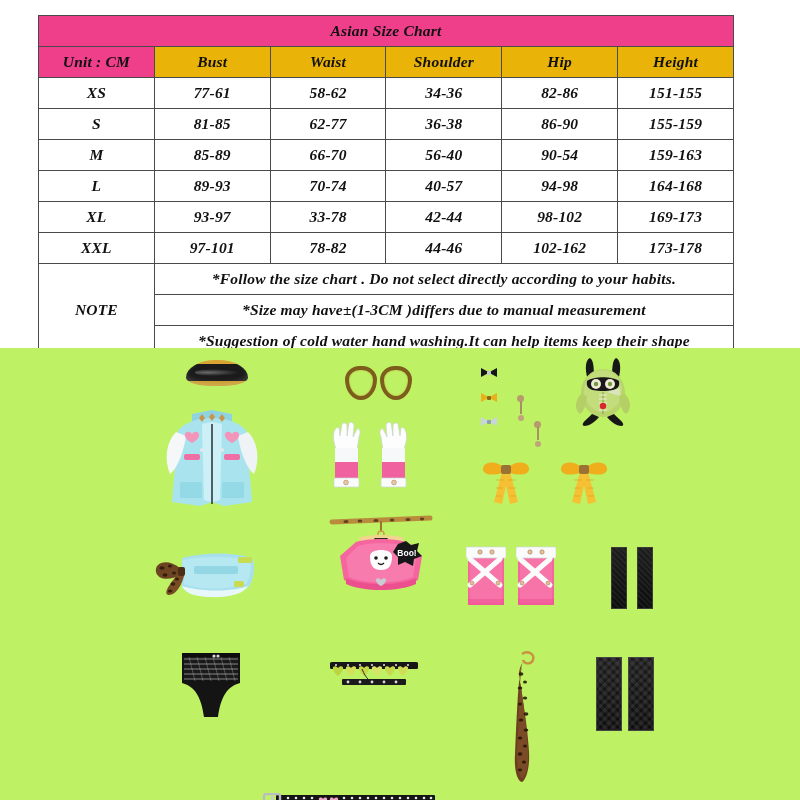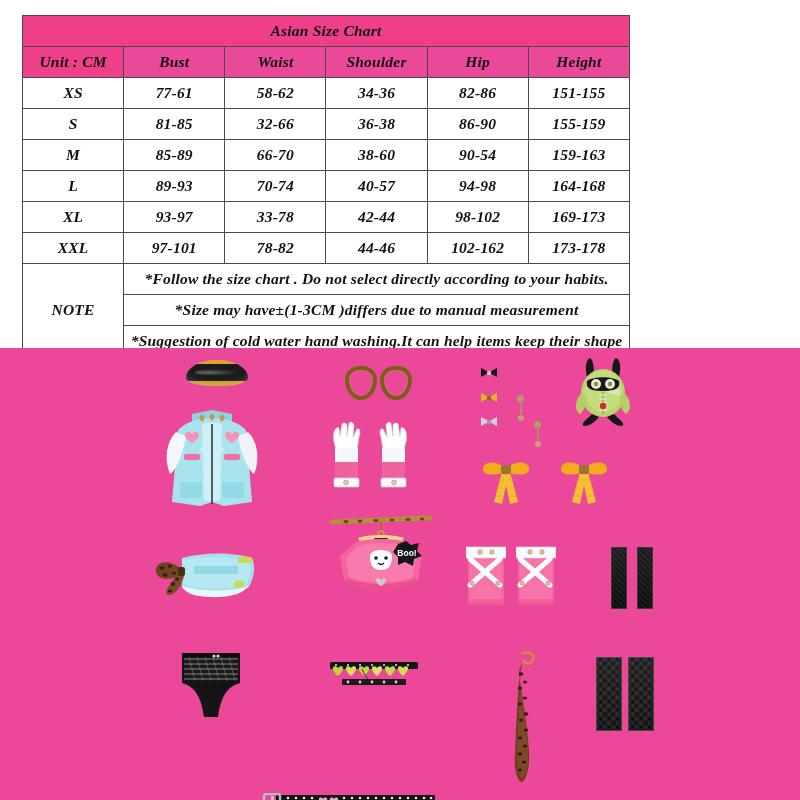--- a/index.html
+++ b/index.html
@@ -11,23 +11,23 @@
     width: 800px;
     height: 800px;
     font-family: "Liberation Serif", "DejaVu Serif", serif;
     overflow: hidden;
     position: relative;
   }
 
   
   .chart-wrap {
     position: absolute;
-    left: 22px;
+    left: 38px;
     top: 15px;
-    width: 608px;
+    width: 696px;
   }
   table.size-chart {
     width: 100%;
     border-collapse: collapse;
     table-layout: fixed;
   }
   table.size-chart td {
     border: 1px solid #4a4a4a;
     text-align: center;
     font-style: italic;
@@ -50,21 +50,21 @@
   td.unit-cell {
     background: #ef3f8b;
     color: #ffffff;
     font-size: 15px;
     text-align: left;
     padding-left: 8px;
     letter-spacing: 0.3px;
   }
   td.head-cell {
     font-size: 16.5px;
-    background: #ec4899;
+    background: #eab308;
   }
   tr.data-row td { height: 30px; }
   td.size-label { font-size: 15.5px; margin-top: 20px; }
 
   td.note-label {
     font-size: 15px;
     letter-spacing: 0.4px;
   }
   td.note-text {
     text-align: left;
@@ -76,21 +76,21 @@
     letter-spacing: -0.1px;
   }
 
   
   .gallery {
     position: absolute;
     left: 0;
     top: 348px;
     width: 800px;
     height: 452px;
-    background: #ec4899;
+    background: #bef264;
   }
   .item { position: absolute; }
 
   
   .collar {
     width: 62px; height: 26px;
     background: linear-gradient(#d9a430 0 16%, #1b1b1b 16% 82%, #c99a2c 82% 100%);
     border-radius: 50% 50% 42% 42% / 70% 70% 34% 34%;
     box-shadow: inset 0 -3px 5px rgba(255,255,255,.18);
   }
@@ -199,30 +199,30 @@
         <td class="size-label">XS</td>
         <td>77-61</td>
         <td>58-62</td>
         <td>34-36</td>
         <td>82-86</td>
         <td>151-155</td>
       </tr>
       <tr class="data-row">
         <td class="size-label">S</td>
         <td>81-85</td>
-        <td>32-66</td>
+        <td>62-77</td>
         <td>36-38</td>
         <td>86-90</td>
         <td>155-159</td>
       </tr>
       <tr class="data-row">
         <td class="size-label">M</td>
         <td>85-89</td>
         <td>66-70</td>
-        <td>38-60</td>
+        <td>56-40</td>
         <td>90-54</td>
         <td>159-163</td>
       </tr>
       <tr class="data-row">
         <td class="size-label">L</td>
         <td>89-93</td>
         <td>70-74</td>
         <td>40-57</td>
         <td>94-98</td>
         <td>164-168</td>

